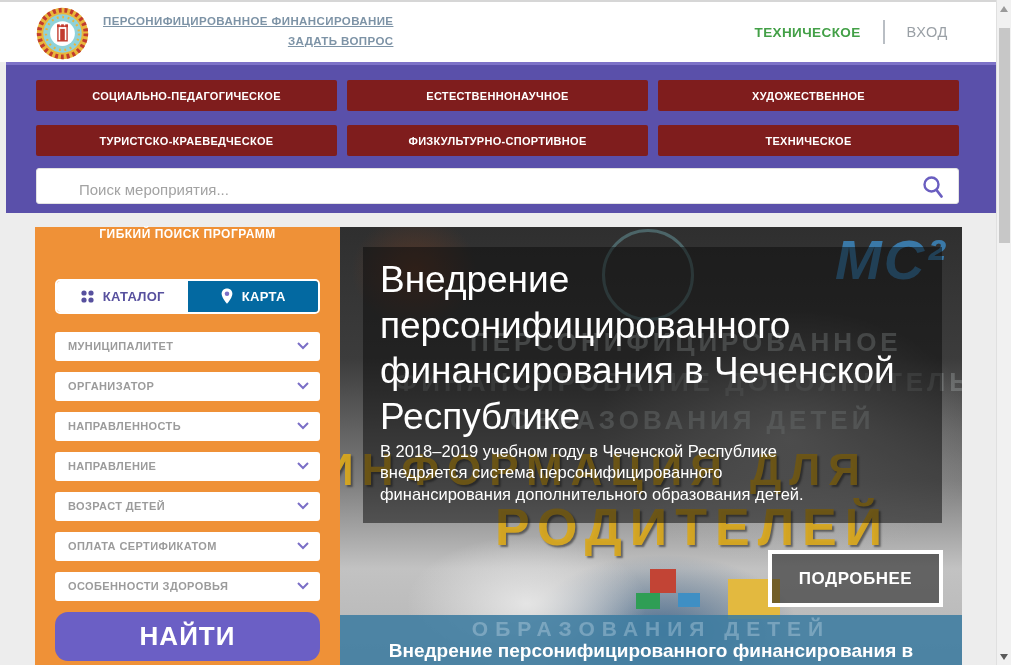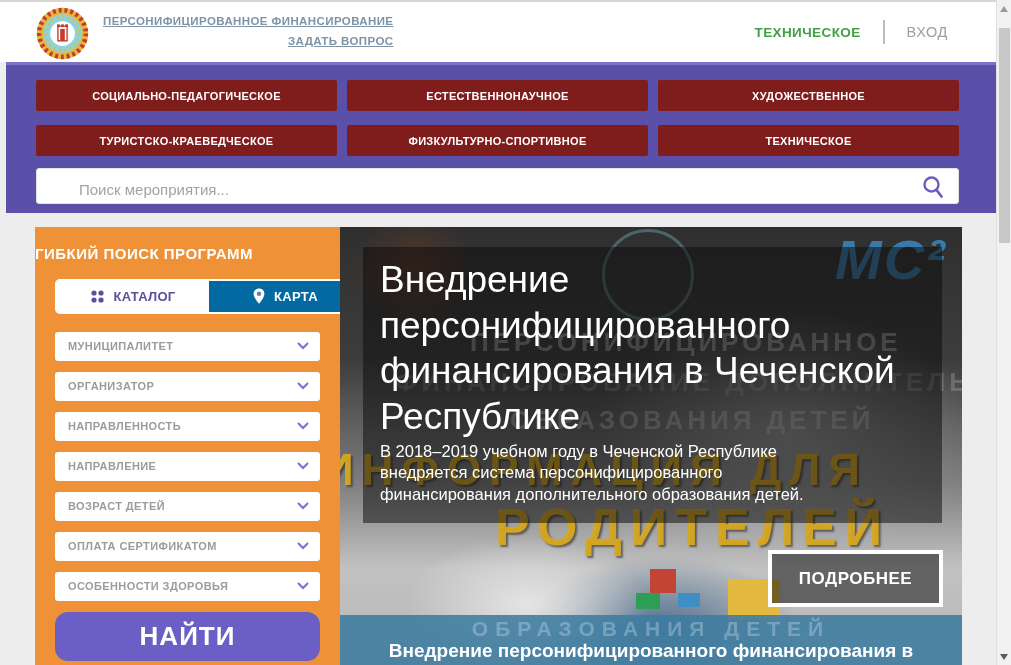--- a/index.html
+++ b/index.html
@@ -22,22 +22,22 @@
   .nav{position:absolute;left:6px;top:62px;width:991px;height:151px;background:#5a50aa;border-top:3px solid #7d72c8;box-sizing:border-box;}
   .cat-grid{position:absolute;left:30px;top:15px;width:923px;display:grid;grid-template-columns:1fr 1fr 1fr;column-gap:10px;row-gap:14px;}
   .cat-btn{height:31px;background:#7f1d1d;border:none;border-radius:2px;color:#ffffff;font-weight:bold;font-size:11px;letter-spacing:.3px;font-family:"Liberation Sans",sans-serif;display:flex;align-items:center;justify-content:center;cursor:pointer;}
   .search-wrap{position:absolute;left:30px;top:103px;width:923px;height:36px;background:#ffffff;border-radius:3px;border:1px solid #e2e2e2;box-sizing:border-box;}
   .search-input{position:absolute;left:0;top:0;width:880px;height:40px;border:none;outline:none;background:transparent;padding:0 0 0 14px;font-size:15px;color:#555;font-family:"Liberation Sans",sans-serif;margin-left:28px;}
   .search-input::placeholder{color:#a3a3a3;}
   .search-icon{position:absolute;right:12px;top:5px;width:26px;height:26px;cursor:pointer;}
 
   
   .sidebar{position:absolute;left:35px;top:227px;width:305px;height:438px;background:#ef9137;}
-  .sidebar-title{margin-top:18px;color:#ffffff;font-weight:bold;font-size:15px;letter-spacing:.5px;}
-  .tabs{position:absolute;left:20px;top:52px;width:308px;height:35px;border:2px solid #ffffff;border-radius:5px;display:flex;overflow:hidden;box-sizing:border-box;}
+  .sidebar-title{text-align:center;color:#ffffff;font-weight:bold;font-size:12px;letter-spacing:.5px;}
+  .tabs{position:absolute;left:20px;top:52px;width:265px;height:35px;border:2px solid #ffffff;border-radius:5px;display:flex;overflow:hidden;box-sizing:border-box;}
   .tab{flex:1;display:flex;align-items:center;justify-content:center;gap:8px;font-weight:bold;font-size:13px;letter-spacing:.3px;cursor:pointer;}
   .tab-active{background:#ffffff;color:#57509e;}
   .tab-inactive{background:#0369a1;color:#ffffff;}
   .filters{position:absolute;left:20px;top:105px;width:265px;}
   .filter{position:relative;height:29px;background:#ffffff;border-radius:3px;margin-bottom:11px;cursor:pointer;}
   .filter-label{position:absolute;left:13px;top:0;line-height:29px;font-size:11px;font-weight:bold;color:#9b9b9b;letter-spacing:.4px;}
   .chev{position:absolute;right:11px;top:10px;}
   .find-btn{position:absolute;left:20px;top:385px;width:265px;height:49px;background:#6b5fc5;border:none;border-radius:13px;color:#ffffff;font-weight:bold;font-size:26px;letter-spacing:1px;font-family:"Liberation Sans",sans-serif;cursor:pointer;}
 
   

